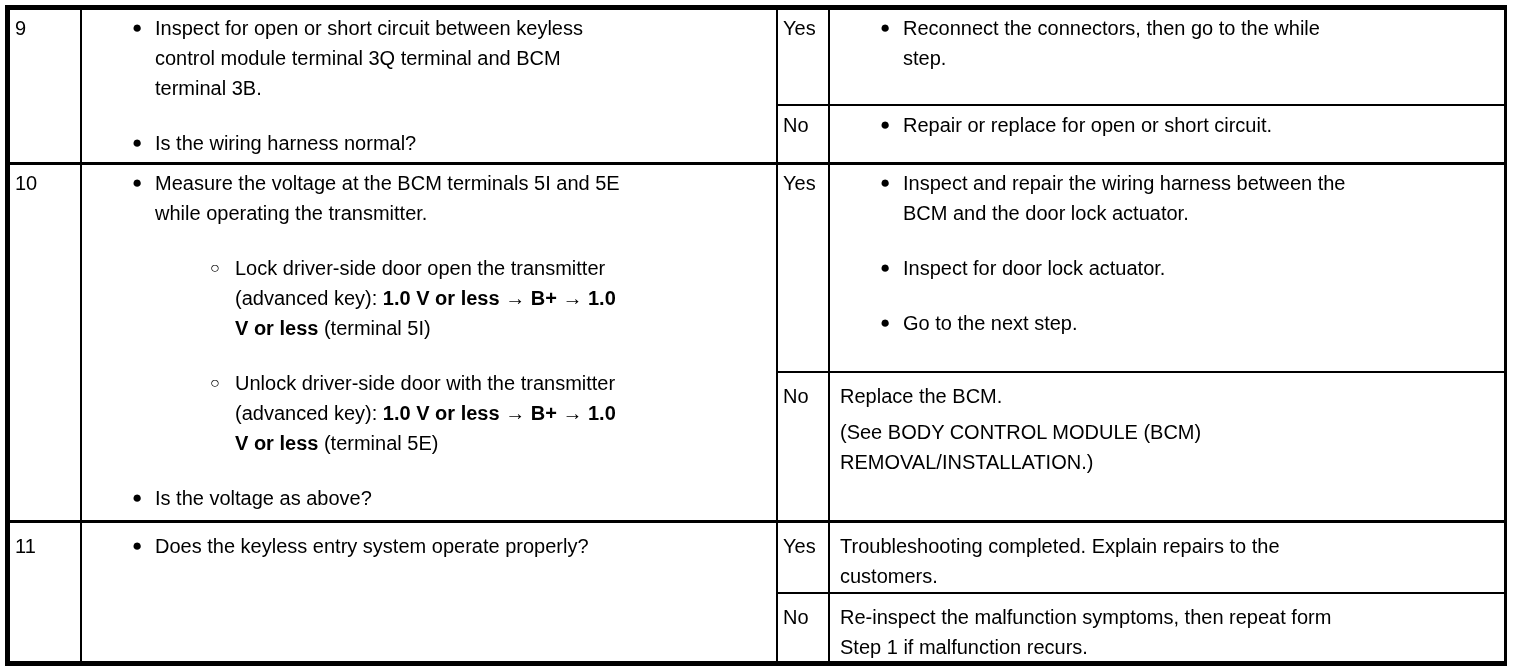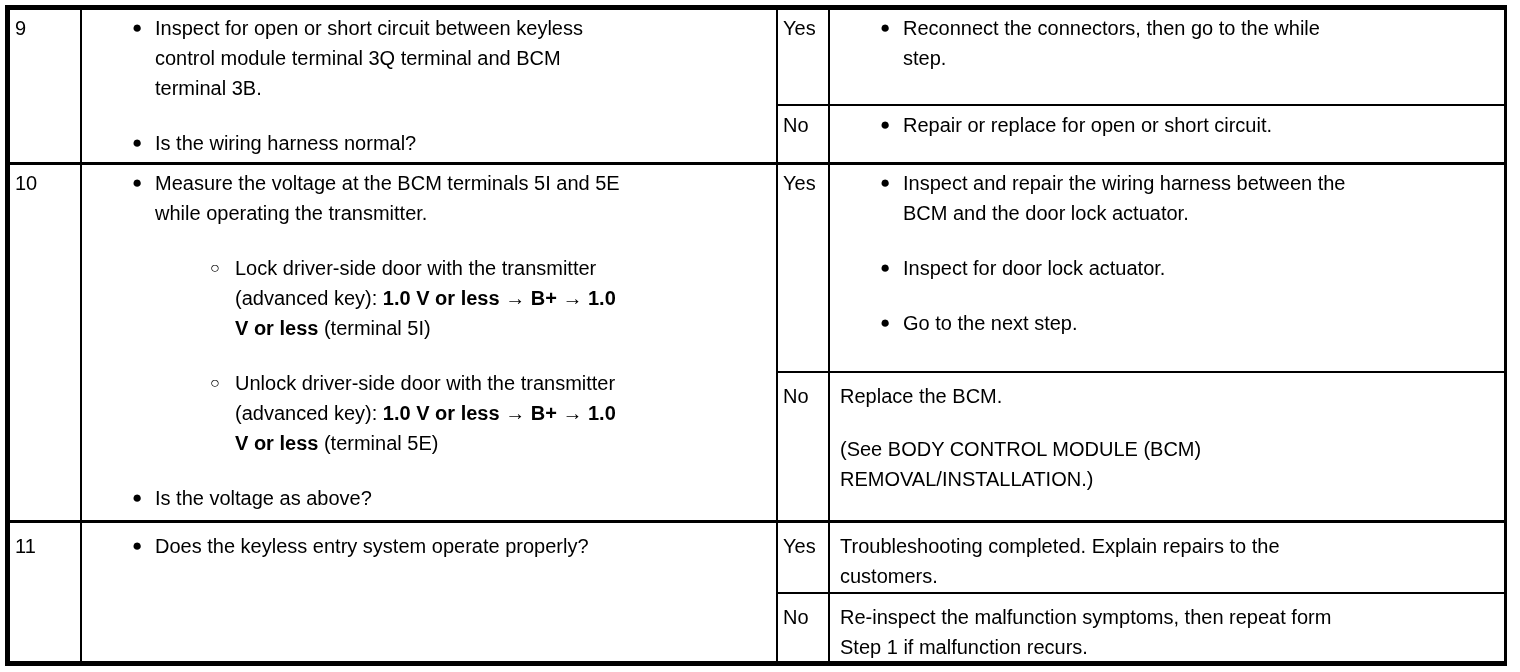--- a/index.html
+++ b/index.html
@@ -34,21 +34,21 @@
 
   .s9y  { height:94px; }  .s9n  { height:56px; }
   .s10y { height:206px; } .s10n { height:147px; }
   .s11y { height:69px; }  .s11n { height:67px; }
 
   .li   { display:flex; align-items:flex-start; }
   .li .bu  { flex:none; width:23px; margin-left:50px; font-size:17px; line-height:30px; }
   .li2 .bu2{ flex:none; width:25px; margin-left:128px; font-size:16px; line-height:30px; font-weight:bold; }
   .li .txt { flex:1; }
   .gap  { margin-top:25px; }
-  .gap2 { margin-top:23px; }
+  .gap2 { margin-top:6px; }
   .pre  { white-space:pre-line; }
   b { font-weight:bold; }
 </style>
 </head>
 <body>
 
 <div class="table">
 
   <div class="row" style="height:152px;">
     <div class="c1">
@@ -102,21 +102,21 @@
     </div>
     <div class="v"></div>
     <div class="c2">
       <div class="li">
         <span class="bu">●</span>
         <div class="txt pre">Measure the voltage at the BCM terminals 5I and 5E
 while operating the transmitter.</div>
       </div>
       <div class="li li2 gap">
         <span class="bu2">○</span>
-        <div class="txt pre"><span>Lock driver-side door with the transmitter
+        <div class="txt pre"><span>Lock driver-side door open the transmitter
 (advanced key): </span><b>1.0 V or less</b><span> → </span><b>B+</b><span> → </span><b>1.0
 V or less</b><span> (terminal 5I)</span></div>
       </div>
       <div class="li li2 gap">
         <span class="bu2">○</span>
         <div class="txt pre"><span>Unlock driver-side door with the transmitter
 (advanced key): </span><b>1.0 V or less</b><span> → </span><b>B+</b><span> → </span><b>1.0
 V or less</b><span> (terminal 5E)</span></div>
       </div>
       <div class="li gap">

